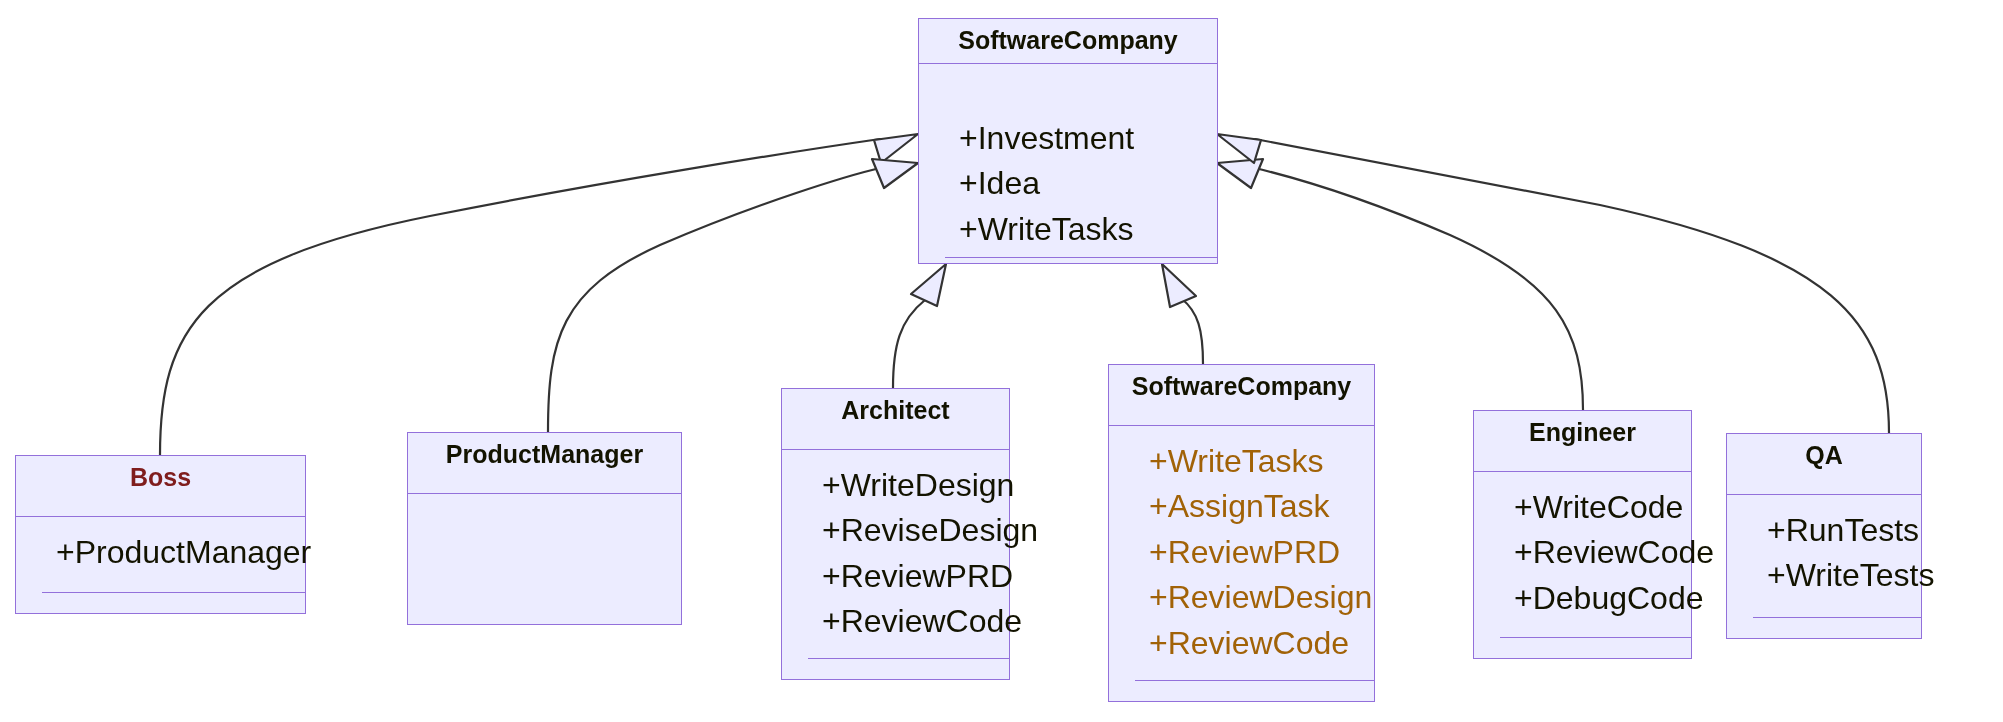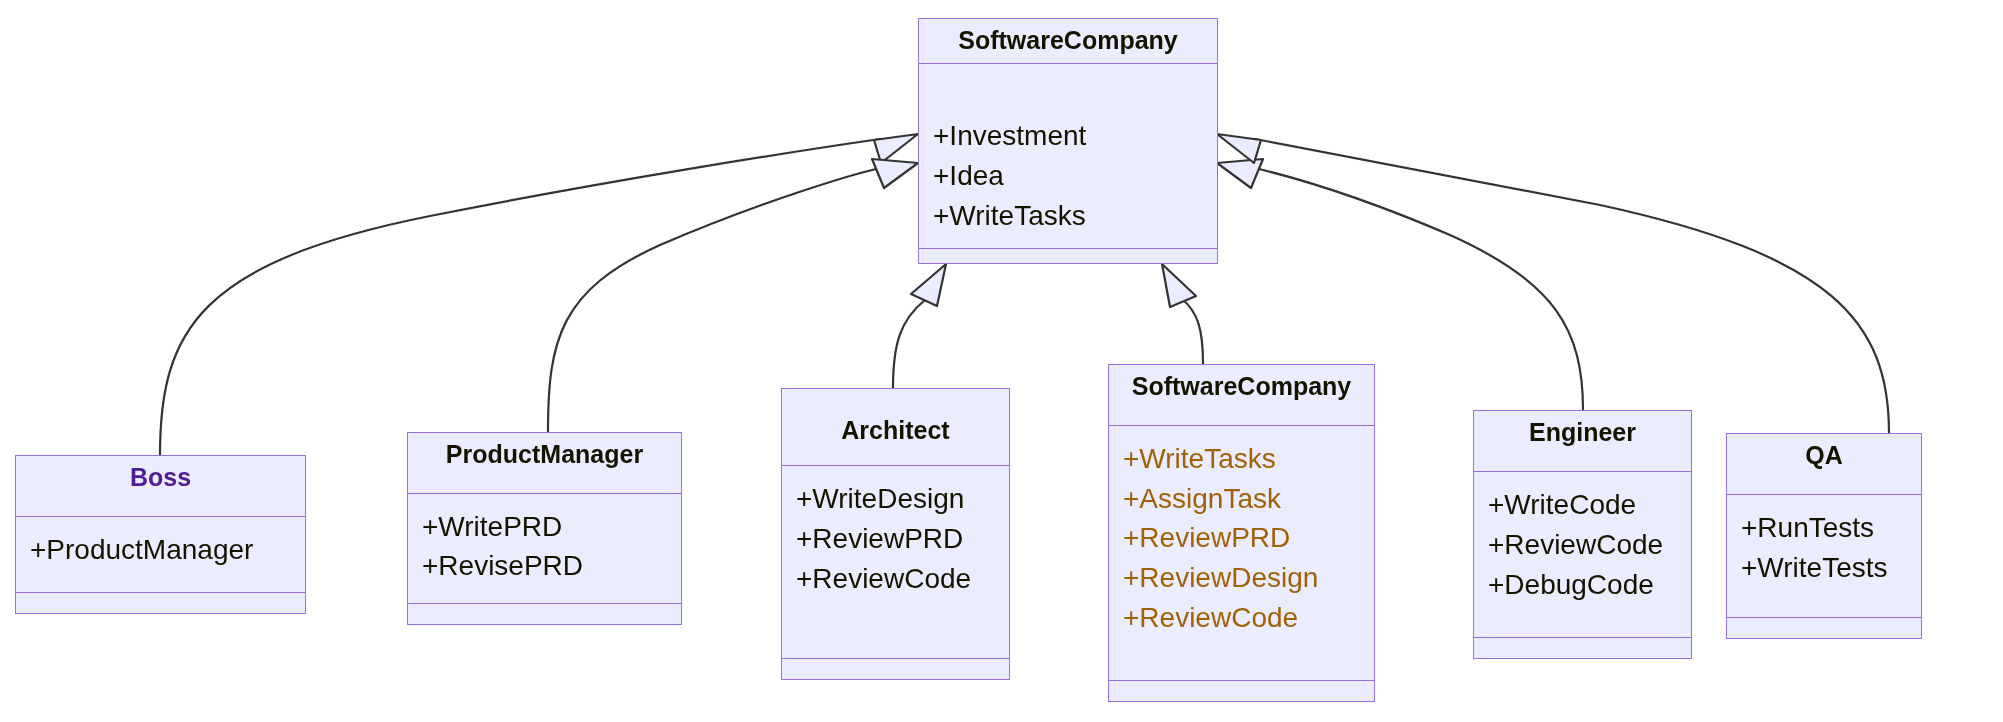--- a/index.html
+++ b/index.html
@@ -25,24 +25,25 @@
     color:#131300;
     padding:9px 10px 10px 10px;
     border-bottom:1.6px solid #9370DB;
     line-height:1.0;
     white-space:nowrap;
   }
   .uml-attrs{
     box-sizing:border-box;
     border-bottom:1.6px solid #9370DB;
     padding:13px 14px 13px 14px;
-    font-size:28px;
+    font-size:32px;
     color:#131300;
     line-height:1.42;
     white-space:nowrap;
+    margin-left:26px;
   }
   .uml-attrs .row{display:block;}
   .uml-methods{
     box-sizing:border-box;
     flex:1 1 auto;
     min-height:20px;
   }
 </style>
 </head>
 <body>
@@ -86,40 +87,37 @@
     <div class="uml-title" style="height: 70px; border-bottom-color: rgb(147, 112, 219); color: rgb(19, 19, 0);">SoftwareCompany</div>
     <div class="uml-attrs" style="height: 155px; border-bottom-color: rgb(147, 112, 219); color: rgb(19, 19, 0);">
         <span class="row">+Investment</span>
         <span class="row">+Idea</span>
         <span class="row">+WriteTasks</span>
       </div>
     <div class="uml-methods" style="padding: 0px;"></div>
   </div>
 
   <div class="uml-class" id="node-boss" style="left: 15px; top: 455px; width: 291px; height: 159px; background: rgb(236, 236, 255); border-color: rgb(147, 112, 219);">
-    <div class="uml-title" style="height: 61px; border-bottom-color: rgb(147, 112, 219); color: #4c1d95;">Boss</div>
+    <div class="uml-title" style="height: 61px; border-bottom-color: rgb(147, 112, 219); color: #7f1d1d;">Boss</div>
     <div class="uml-attrs" style="height: 77px; border-bottom-color: rgb(147, 112, 219); color: rgb(19, 19, 0);">
         <span class="row">+ProductManager</span>
       </div>
     <div class="uml-methods" style="padding: 0px;"></div>
   </div>
 
   <div class="uml-class" id="node-product-manager" style="left: 407px; top: 432px; width: 275px; height: 193px; background: rgb(236, 236, 255); border-color: rgb(147, 112, 219);">
     <div class="uml-title" style="height: 61px; border-bottom-color: rgb(147, 112, 219); color: rgb(19, 19, 0);">ProductManager</div>
-    <div class="uml-attrs" style="height: 111px; border-bottom-color: rgb(147, 112, 219); color: rgb(19, 19, 0);">
-        <span class="row">+WritePRD</span>
-        <span class="row">+RevisePRD</span>
-      </div>
     <div class="uml-methods" style="padding: 0px;"></div>
   </div>
 
   <div class="uml-class" id="node-architect" style="left: 781px; top: 388px; width: 229px; height: 292px; background: rgb(236, 236, 255); border-color: rgb(147, 112, 219);">
-    <div class="uml-title" style="height: 61px; border-bottom-color: rgb(147, 112, 219); color: rgb(19, 19, 0); margin-top: 20px;">Architect</div>
+    <div class="uml-title" style="height: 61px; border-bottom-color: rgb(147, 112, 219); color: rgb(19, 19, 0);">Architect</div>
     <div class="uml-attrs" style="height: 210px; border-bottom-color: rgb(147, 112, 219); color: rgb(19, 19, 0);">
         <span class="row">+WriteDesign</span>
+        <span class="row">+ReviseDesign</span>
         <span class="row">+ReviewPRD</span>
         <span class="row">+ReviewCode</span>
       </div>
     <div class="uml-methods" style="padding: 0px;"></div>
   </div>
 
   <div class="uml-class" id="node-project-manager" style="left: 1108px; top: 364px; width: 267px; height: 338px; background: rgb(236, 236, 255); border-color: rgb(147, 112, 219);">
     <div class="uml-title" style="height: 61px; border-bottom-color: rgb(147, 112, 219); color: rgb(19, 19, 0);">SoftwareCompany</div>
     <div class="uml-attrs" style="height: 256px; border-bottom-color: rgb(147, 112, 219); color: #a16207;">
         <span class="row">+WriteTasks</span>

